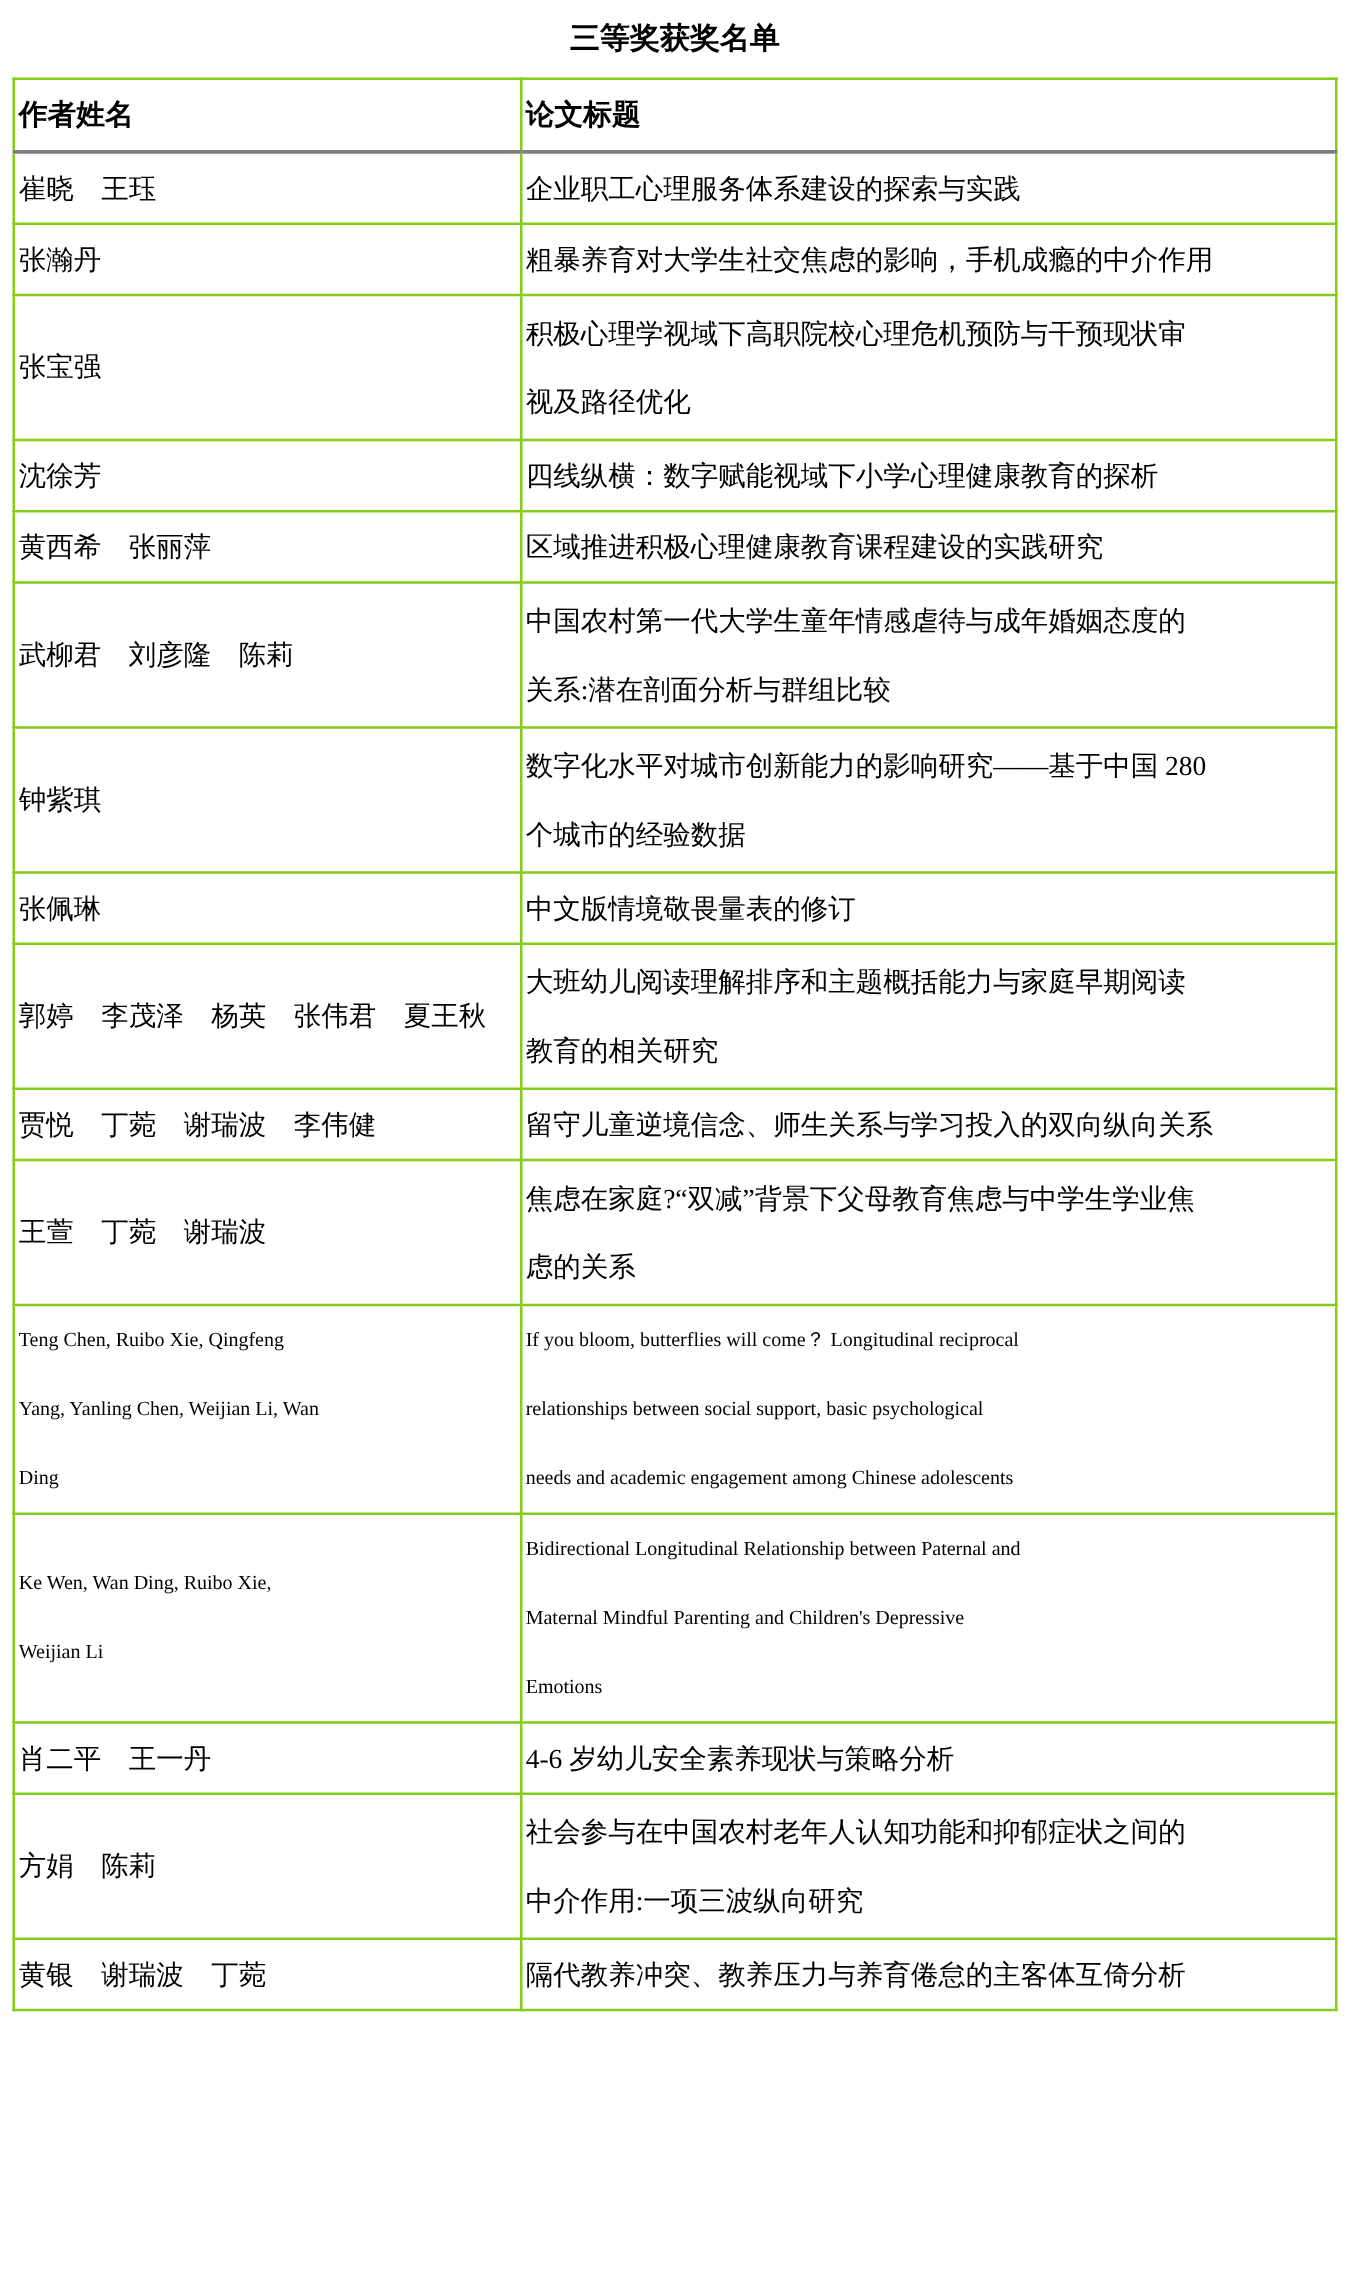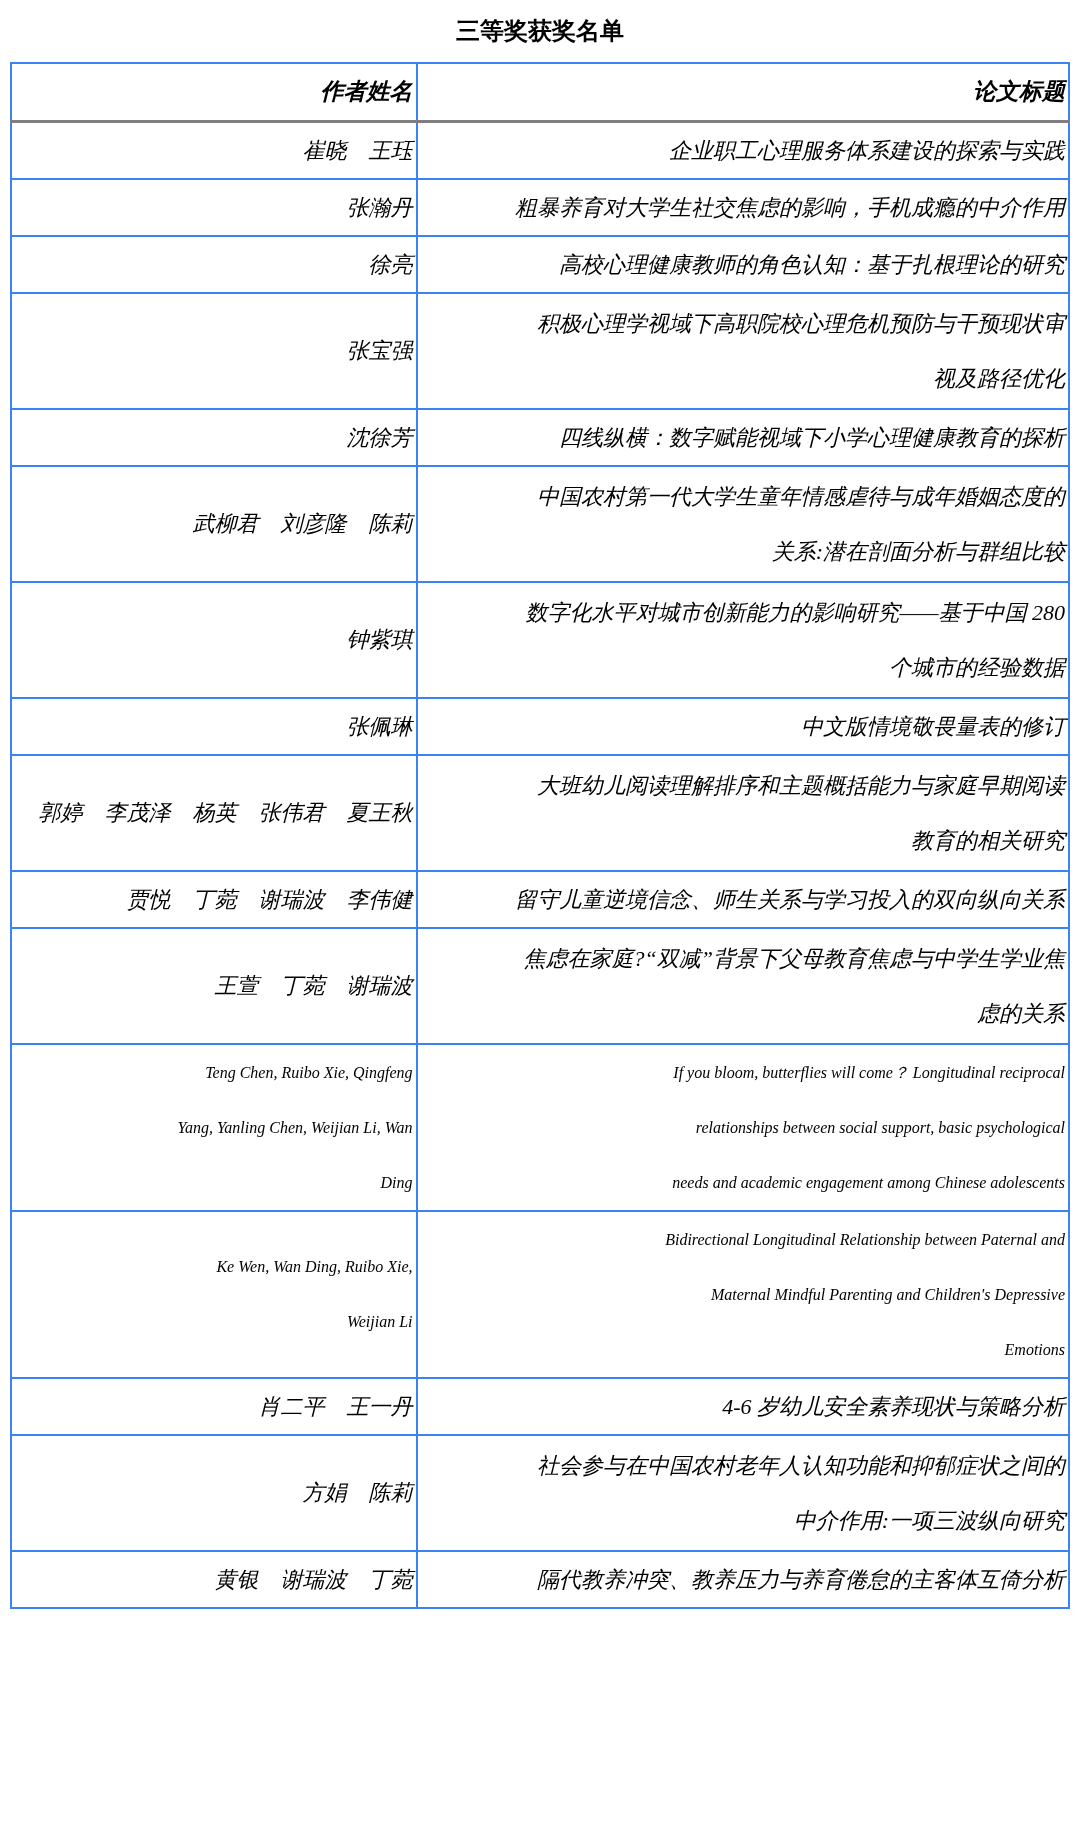--- a/index.html
+++ b/index.html
@@ -26,27 +26,26 @@
   }
   table.awards {
     border-collapse: collapse;
     table-layout: fixed;
     margin: 16px 0 0 10px;
     width: 1060px;
     border: 2px solid #2a2a2a;
   }
   table.awards th,
   table.awards td {
-    border: 2px solid #3b82f6;
-    text-align: right;
+    border: 2px solid #84cc16;
+    text-align: left;
     vertical-align: middle;
     white-space: pre-line;
     overflow: hidden;
     padding: 0 3px;
-    font-style: italic;
   }
   .col-authors { width: 404px; }
   .col-title   { width: 650px; }
   tr.header-row { height: 58px; }
   table.awards th {
     font-size: 23px;
     font-weight: bold;
     border-bottom: 3px solid #7e7e7e;
   }
   table.awards td {
@@ -77,32 +76,32 @@
     </thead>
     <tbody id="rows">
         <tr class="lines-1">
           <td>崔晓　王珏</td>
           <td>企业职工心理服务体系建设的探索与实践</td>
         </tr>
         <tr class="lines-1">
           <td>张瀚丹</td>
           <td>粗暴养育对大学生社交焦虑的影响，手机成瘾的中介作用</td>
         </tr>
-        <tr class="lines-1">
-          <td>徐亮</td>
-          <td>高校心理健康教师的角色认知：基于扎根理论的研究</td>
-        </tr>
         <tr class="lines-2">
           <td>张宝强</td>
           <td>积极心理学视域下高职院校心理危机预防与干预现状审
 视及路径优化</td>
         </tr>
         <tr class="lines-1">
           <td>沈徐芳</td>
           <td>四线纵横：数字赋能视域下小学心理健康教育的探析</td>
+        </tr>
+        <tr class="lines-1">
+          <td>黄西希　张丽萍</td>
+          <td>区域推进积极心理健康教育课程建设的实践研究</td>
         </tr>
         <tr class="lines-2">
           <td>武柳君　刘彦隆　陈莉</td>
           <td>中国农村第一代大学生童年情感虐待与成年婚姻态度的
 关系:潜在剖面分析与群组比较</td>
         </tr>
         <tr class="lines-2">
           <td>钟紫琪</td>
           <td>数字化水平对城市创新能力的影响研究——基于中国 280
 个城市的经验数据</td>

